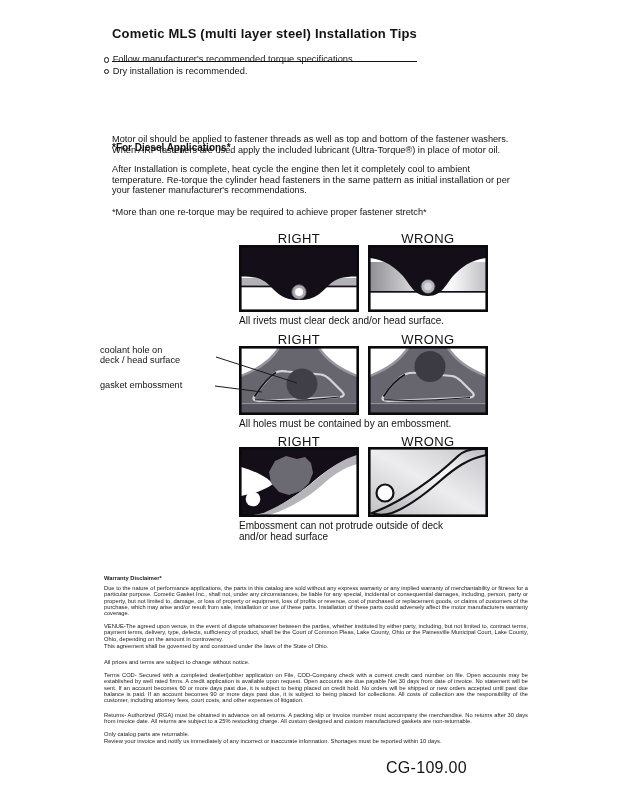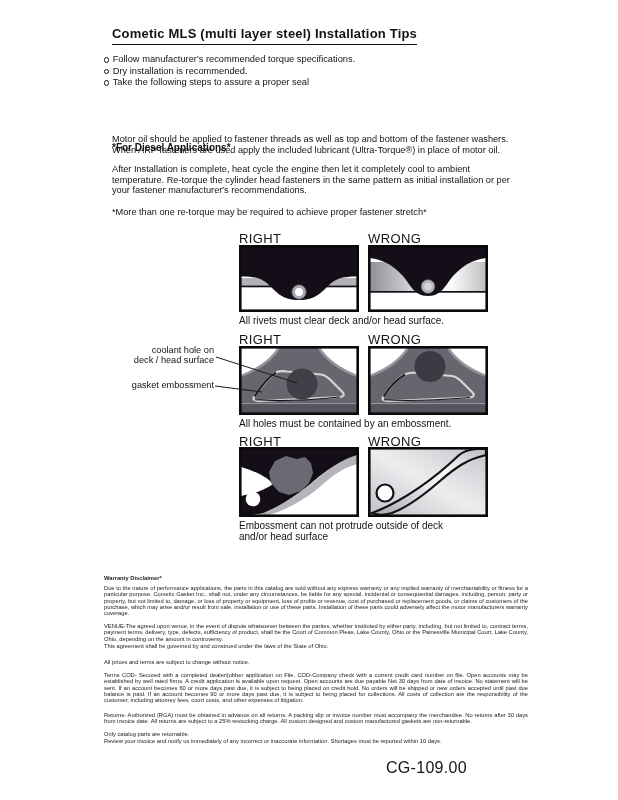--- a/index.html
+++ b/index.html
@@ -1,40 +1,40 @@
 <!DOCTYPE html>
 <html><head>
 <meta charset="utf-8">
 <style>
   html,body{margin:0;padding:0;background:#fff;}
   .page{position:relative;width:618px;height:800px;background:#ffffff;overflow:hidden;
         font-family:"Liberation Sans","DejaVu Sans",sans-serif;color:#131313;}
   .abs{position:absolute;}
   
   .title{left:112px;top:26px;font-size:13px;font-weight:bold;letter-spacing:.2px;
-         border-bottom:1.6px solid #131313;padding-bottom:3px;}
+         border-bottom:1.6px solid #131313;padding-bottom:20px;}
   
   .tips{left:104px;top:54px;width:430px;font-size:9.3px;line-height:11.5px;}
   .tip-row{display:flex;align-items:flex-start;}
   .sub{margin-left:27px;}
   .ring{flex:0 0 auto;width:3.2px;height:3.2px;border:1px solid #131313;border-radius:50%;
         margin:3.4px 3.5px 0 0;}
   .dot{flex:0 0 auto;width:3.6px;height:3.6px;background:#131313;border-radius:50%;
        margin:3.4px 3px 0 0;}
   
   .h2{left:112px;top:117px;font-size:10px;font-weight:bold;margin-top:25px;}
   .para{left:112px;width:408px;font-size:9.2px;line-height:10.6px;}
   .p1{top:134px;}
   .p2{top:164px;}
   .pnote{top:207px;}
   
-  .dg-label{font-size:13px;letter-spacing:.4px;color:#131313;width:120px;text-align:left;}
+  .dg-label{font-size:13px;letter-spacing:.4px;color:#131313;width:120px;text-align:center;}
   .panel{display:block;}
   .caption{font-size:10px;line-height:11px;color:#131313;}
-  .lead-label{left:100px;width:114px;text-align:right;font-size:9.2px;line-height:10.2px;}
+  .lead-label{left:100px;width:114px;font-size:9.2px;line-height:10.2px;}
   
   .legal{font-size:5.75px;line-height:6.35px;width:424px;left:104px;color:#1a1a1a;
          text-align:justify;}
   .legal-h{font-weight:bold;text-align:left;}
   .nojust{text-align:left;}
   .doccode{left:386px;top:759px;font-size:16px;letter-spacing:.3px;}
 </style>
 </head>
 <body>
 
@@ -43,24 +43,20 @@
   <div class="abs title">Cometic MLS (multi layer steel) Installation Tips</div>
 
   <div class="abs tips">
     <div class="tip-row">
       <span class="ring"></span>
       <span>Follow manufacturer's recommended torque specifications.</span>
     </div>
     <div class="tip-row">
       <span class="ring"></span>
       <span>Dry installation is recommended.</span>
-    </div>
-    <div class="tip-row">
-      <span class="ring"></span>
-      <span>Take the following steps to assure a proper seal</span>
     </div>
   </div>
 
   <div class="abs h2">*For Diesel Applications*</div>
   <div class="abs para p1">Motor oil should be applied to fastener threads as well as top and bottom of the fastener washers. When ARP fasteners are used apply the included lubricant (Ultra-Torque®) in place of motor oil.</div>
   <div class="abs para p2">After Installation is complete, heat cycle the engine then let it completely cool to ambient temperature. Re-torque the cylinder head fasteners in the same pattern as initial installation or per your fastener manufacturer's recommendations.</div>
   <div class="abs para pnote">*More than one re-torque may be required to achieve proper fastener stretch*</div>
 
   <div class="abs dg-label" style="left:239px;top:231px;">RIGHT</div>
   <div class="abs dg-label" style="left:368px;top:231px;">WRONG</div>

